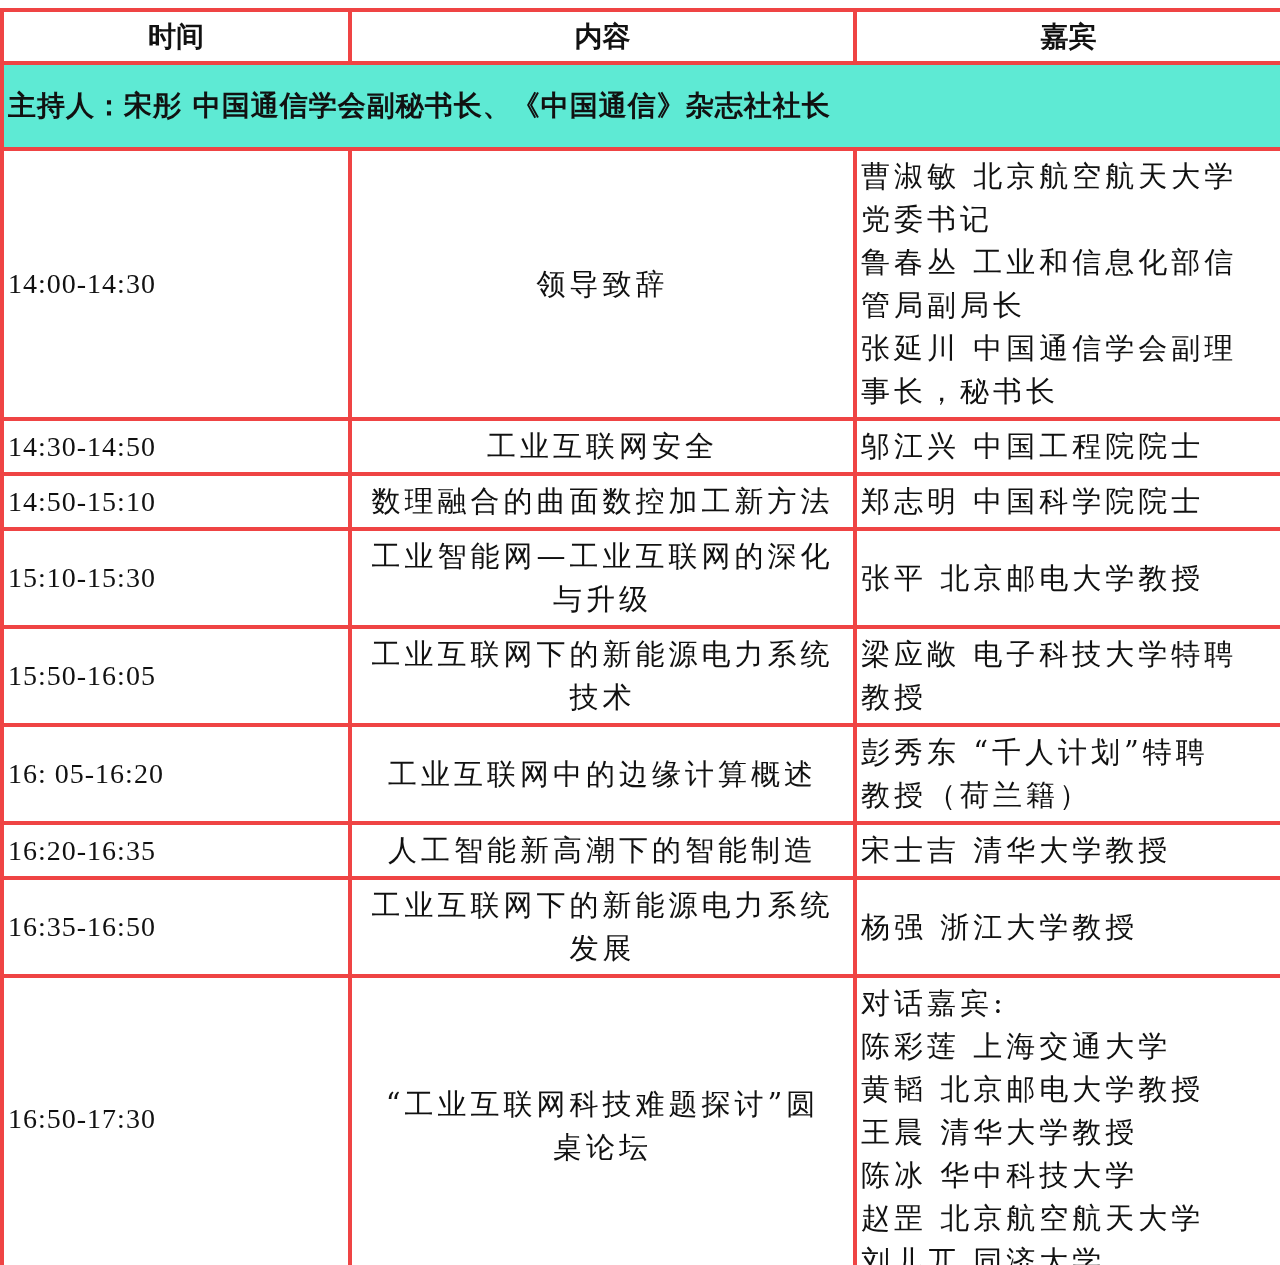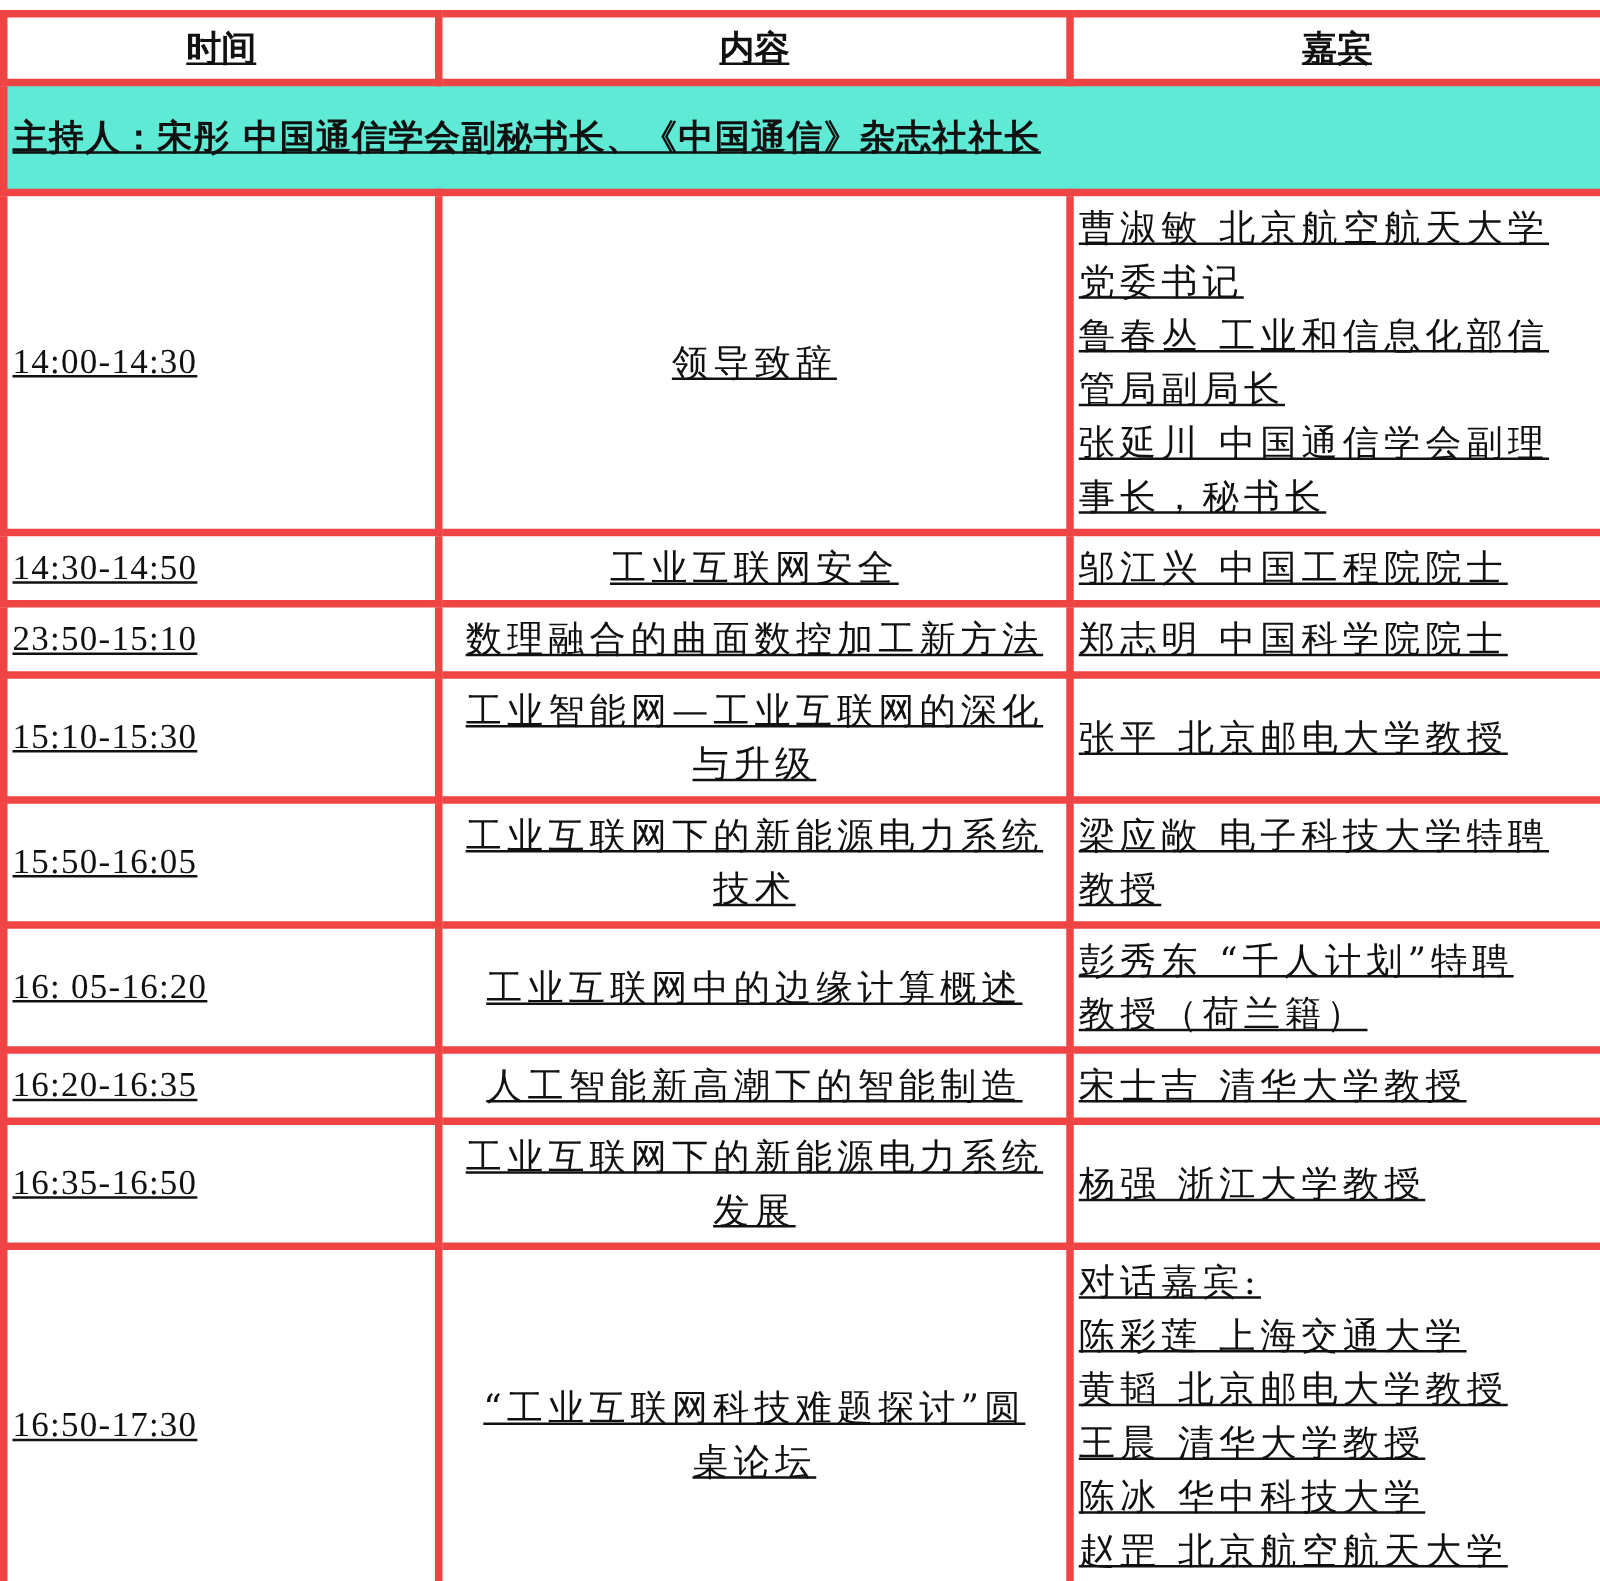--- a/index.html
+++ b/index.html
@@ -3,21 +3,21 @@
 <meta charset="utf-8">
 <style>
   html, body { margin: 0; padding: 0; background: #ffffff; }
   body { width: 1280px; height: 1265px; overflow: hidden; position: relative;
          font-family: "DejaVu Serif", "Liberation Serif", serif; color: #111; }
   table.agenda {
     position: absolute; left: 0; top: 8px;
     width: 1280px; border-collapse: collapse; table-layout: fixed;
   }
   table.agenda td, table.agenda th {
-    border: 6px solid #ef4444; padding: 4px; vertical-align: middle; text-decoration: underline;
+    border: 4px solid #ef4444; padding: 4px; vertical-align: middle;
   }
   th { font-weight: bold; font-size: 28px; height: 41px; text-align: center; }
   .host-row td { background: #5eead4; font-weight: bold; font-size: 28px; height: 74px; text-align: left; letter-spacing: 1px; }
   td.time { text-align: left; font-size: 28px; font-family: "Liberation Serif", "DejaVu Serif", serif; letter-spacing: 1px; }
   td.topic { text-align: center; font-size: 29px; line-height: 43px; letter-spacing: 4px; padding: 0 18px; }
   td.speakers { text-align: left; font-size: 29px; line-height: 43px; letter-spacing: 4px; padding: 0 4px 0 16px; }
   .line { display: block; white-space: nowrap; }
   .end-cell { text-align: center; font-size: 29px; letter-spacing: 4px; }
 </style>
 </head>
@@ -57,21 +57,21 @@
       <tr style="height: 45px;">
         <td class="time">14:30-14:50</td>
         <td class="topic">
           <span class="line">工业互联网安全</span>
         </td>
         <td class="speakers">
           <span class="line">邬江兴 中国工程院院士</span>
         </td>
       </tr>
       <tr style="height: 44px;">
-        <td class="time">23:50-15:10</td>
+        <td class="time">14:50-15:10</td>
         <td class="topic">
           <span class="line">数理融合的曲面数控加工新方法</span>
         </td>
         <td class="speakers">
           <span class="line">郑志明  中国科学院院士</span>
         </td>
       </tr>
       <tr style="height: 87px;">
         <td class="time">15:10-15:30</td>
         <td class="topic">

